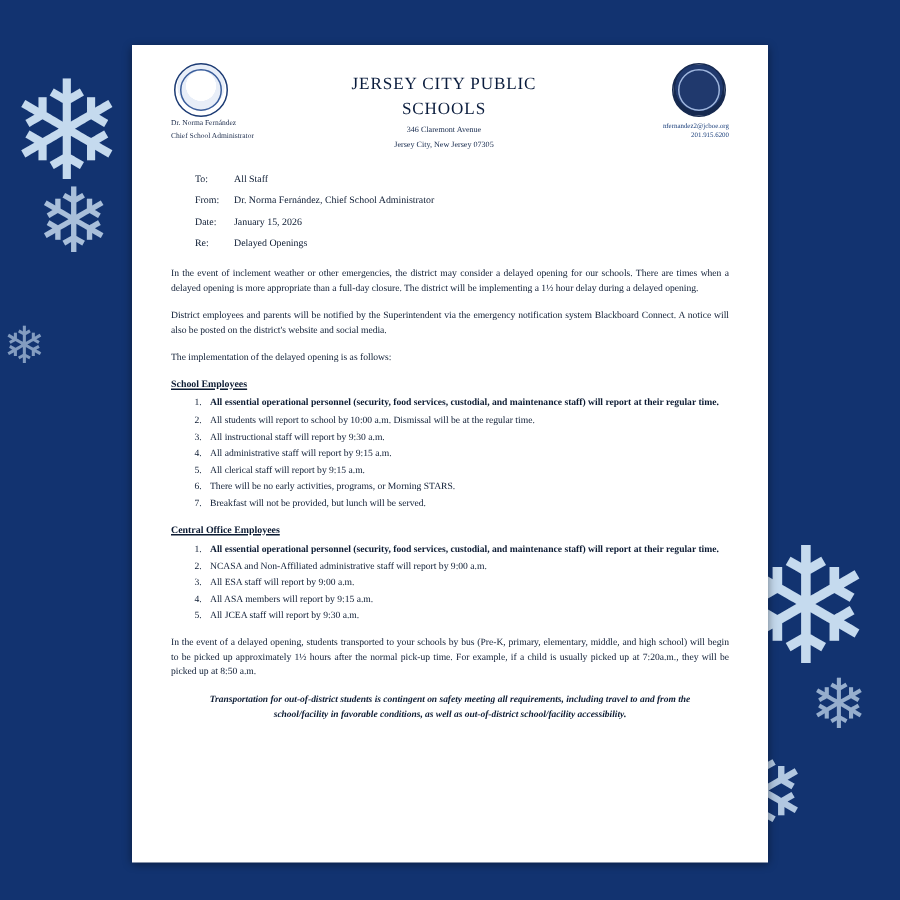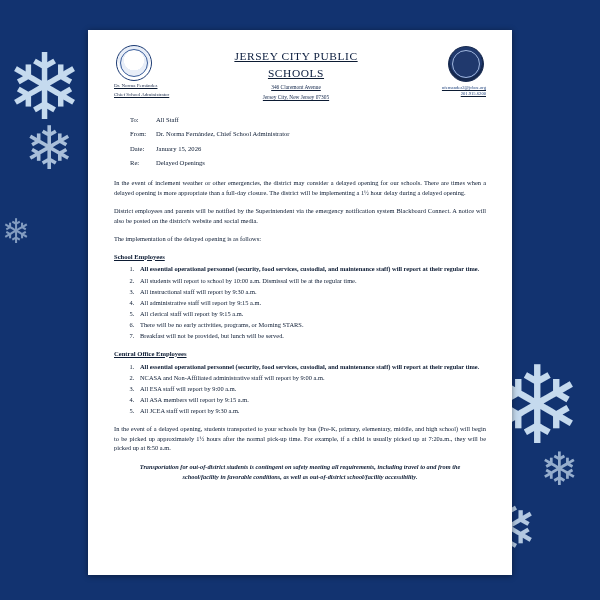--- a/index.html
+++ b/index.html
@@ -50,23 +50,22 @@
   }
   .page-inner {
     padding: 12px 26px 10px 26px;
     font-size: 6.4px;
     line-height: 1.5;
   }
 
   
   .letterhead {
     display: flex;
-    align-items: center;
+    align-items: flex-start;
     justify-content: space-between;
-    text-decoration: underline;
   }
   .seal {
     width: 40px;
     flex: 0 0 40px;
     text-align: center;
   }
   .seal-circle {
     width: 34px;
     height: 34px;
     border-radius: 50%;

